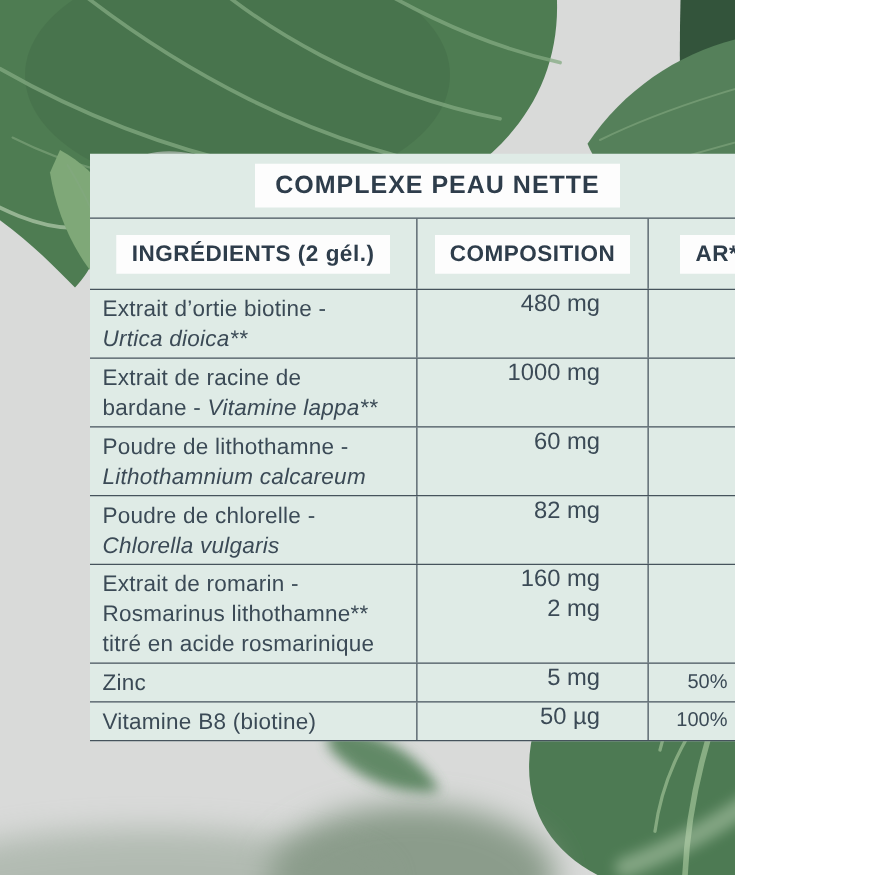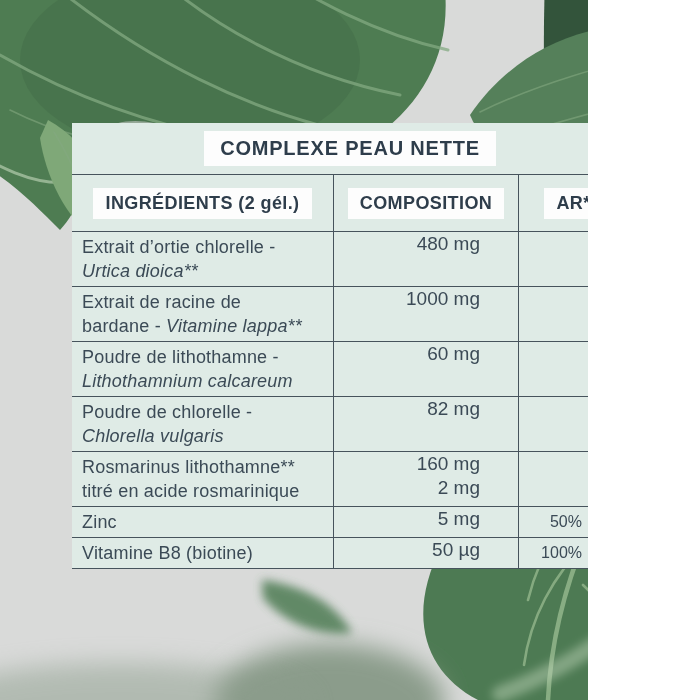--- a/index.html
+++ b/index.html
@@ -130,21 +130,21 @@
         <span class="white-box hdr-box">COMPOSITION</span>
       </div>
       <div class="hdr-cell">
         <span class="white-box hdr-box">AR*</span>
       </div>
     </div>
 
     <div>
       <div class="grid row">
         <div class="cell-ing">
-            <div class="ln"><span>Extrait d’ortie chlorelle -</span></div>
+            <div class="ln"><span>Extrait d’ortie biotine -</span></div>
             <div class="ln"><span class="it">Urtica dioica**</span></div>
           </div>
         <div class="cell-comp">
             <div>480 mg</div>
           </div>
         <div class="cell-ar"></div>
       </div>
 
       <div class="grid row">
         <div class="cell-ing">
@@ -174,20 +174,21 @@
             <div class="ln"><span class="it">Chlorella vulgaris</span></div>
           </div>
         <div class="cell-comp">
             <div>82 mg</div>
           </div>
         <div class="cell-ar"></div>
       </div>
 
       <div class="grid row">
         <div class="cell-ing">
+            <div class="ln"><span>Extrait de romarin -</span></div>
             <div class="ln"><span>Rosmarinus lithothamne**</span></div>
             <div class="ln"><span>titré en acide rosmarinique</span></div>
           </div>
         <div class="cell-comp">
             <div>160 mg</div>
             <div>2 mg</div>
           </div>
         <div class="cell-ar"></div>
       </div>
 

